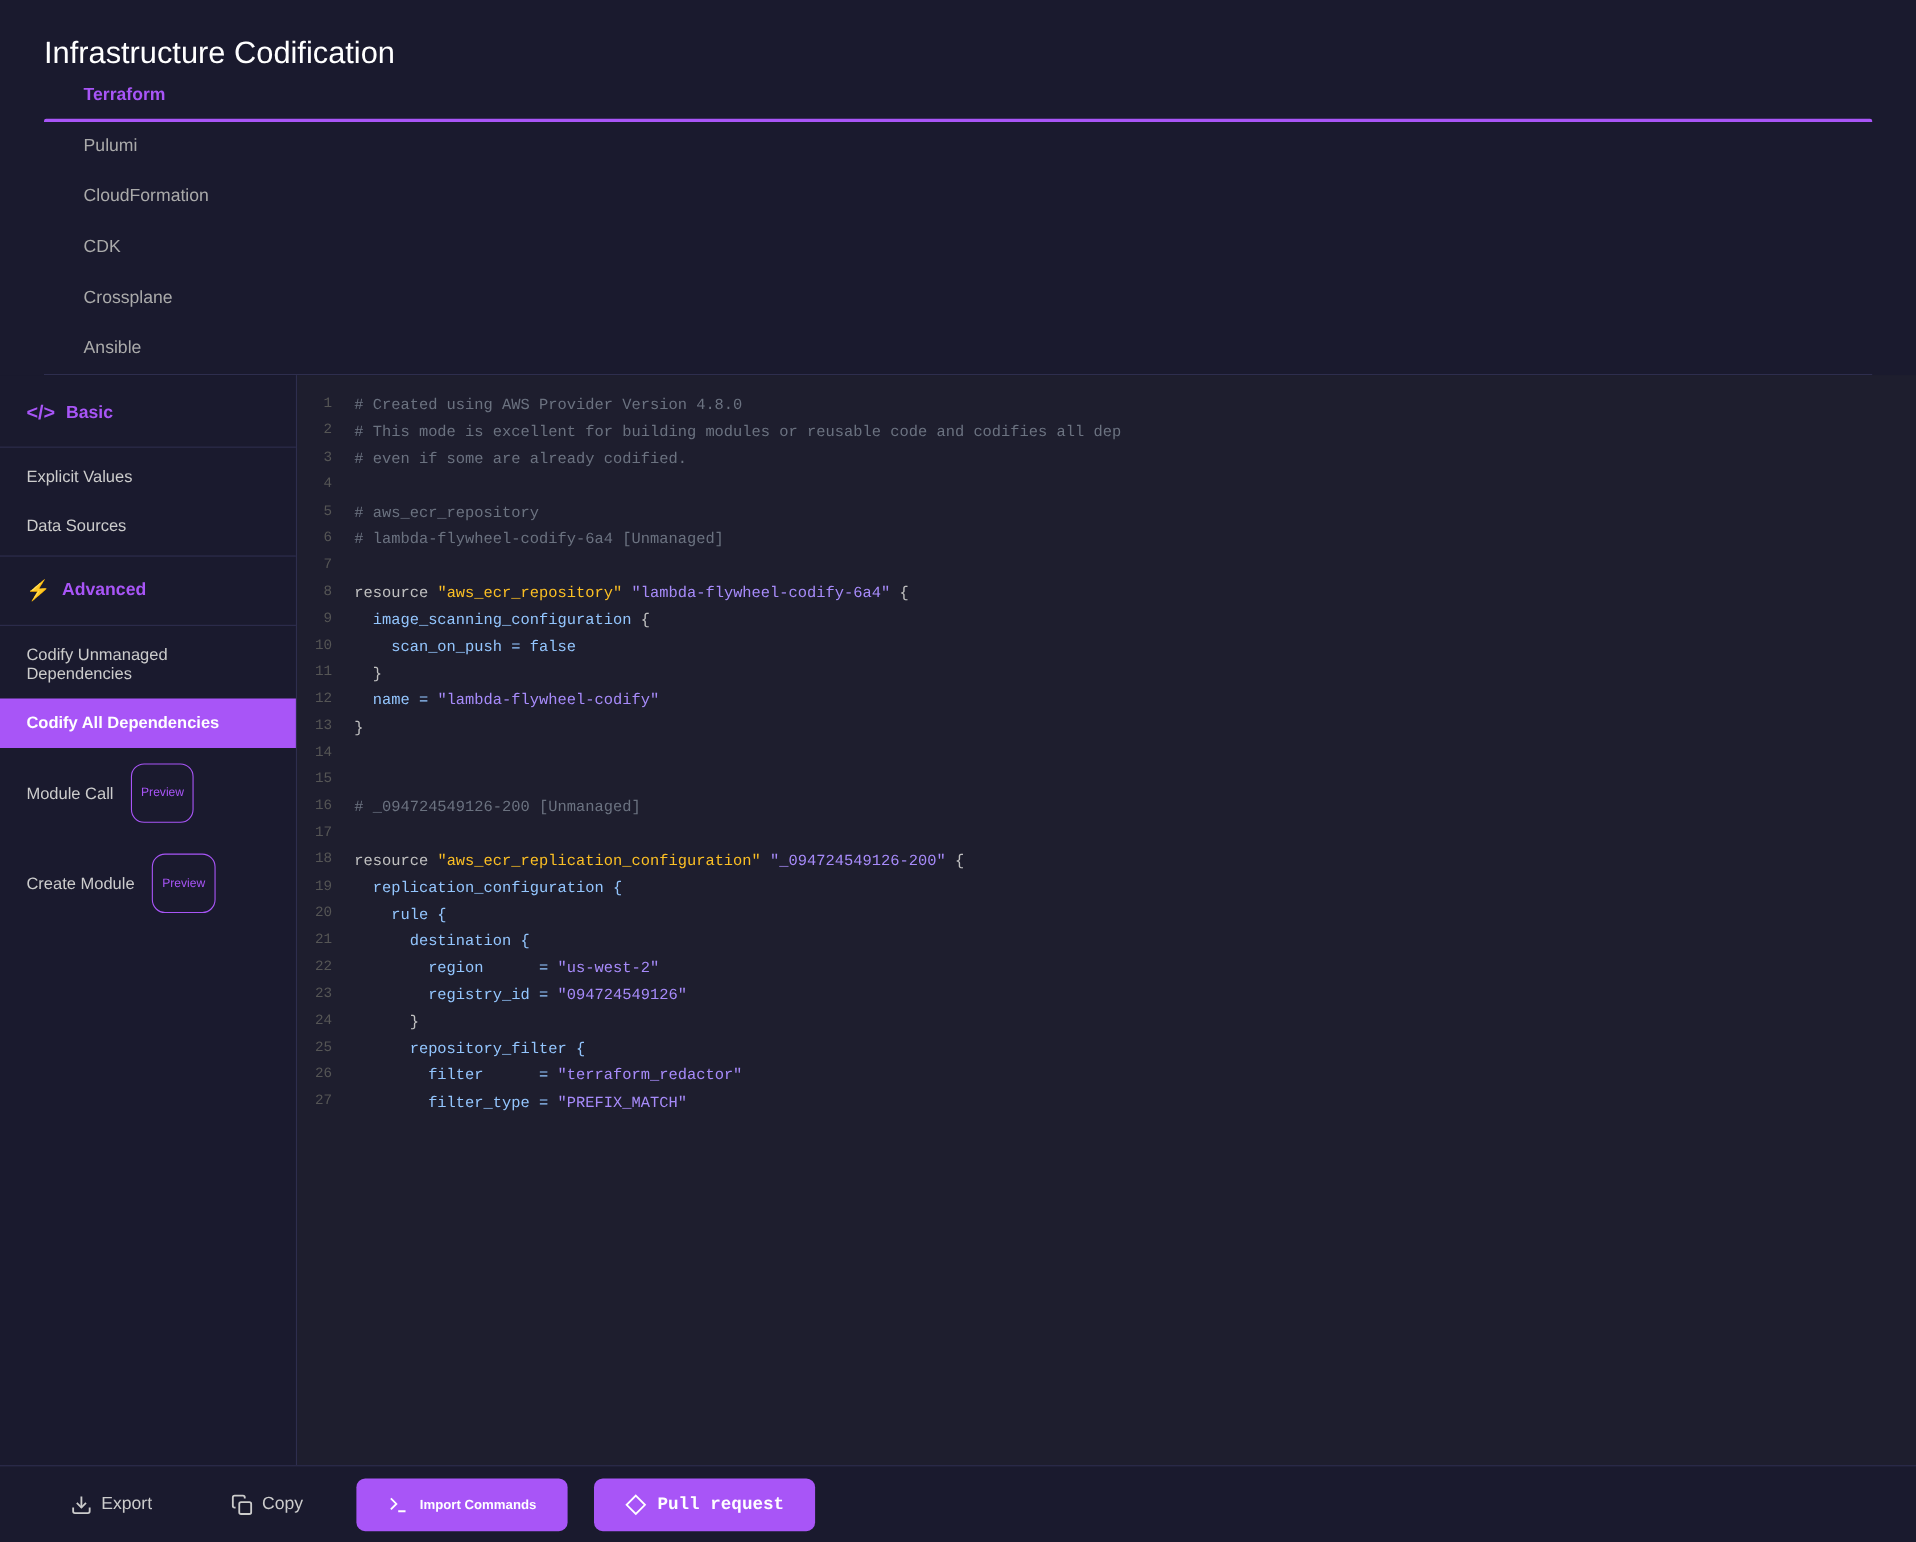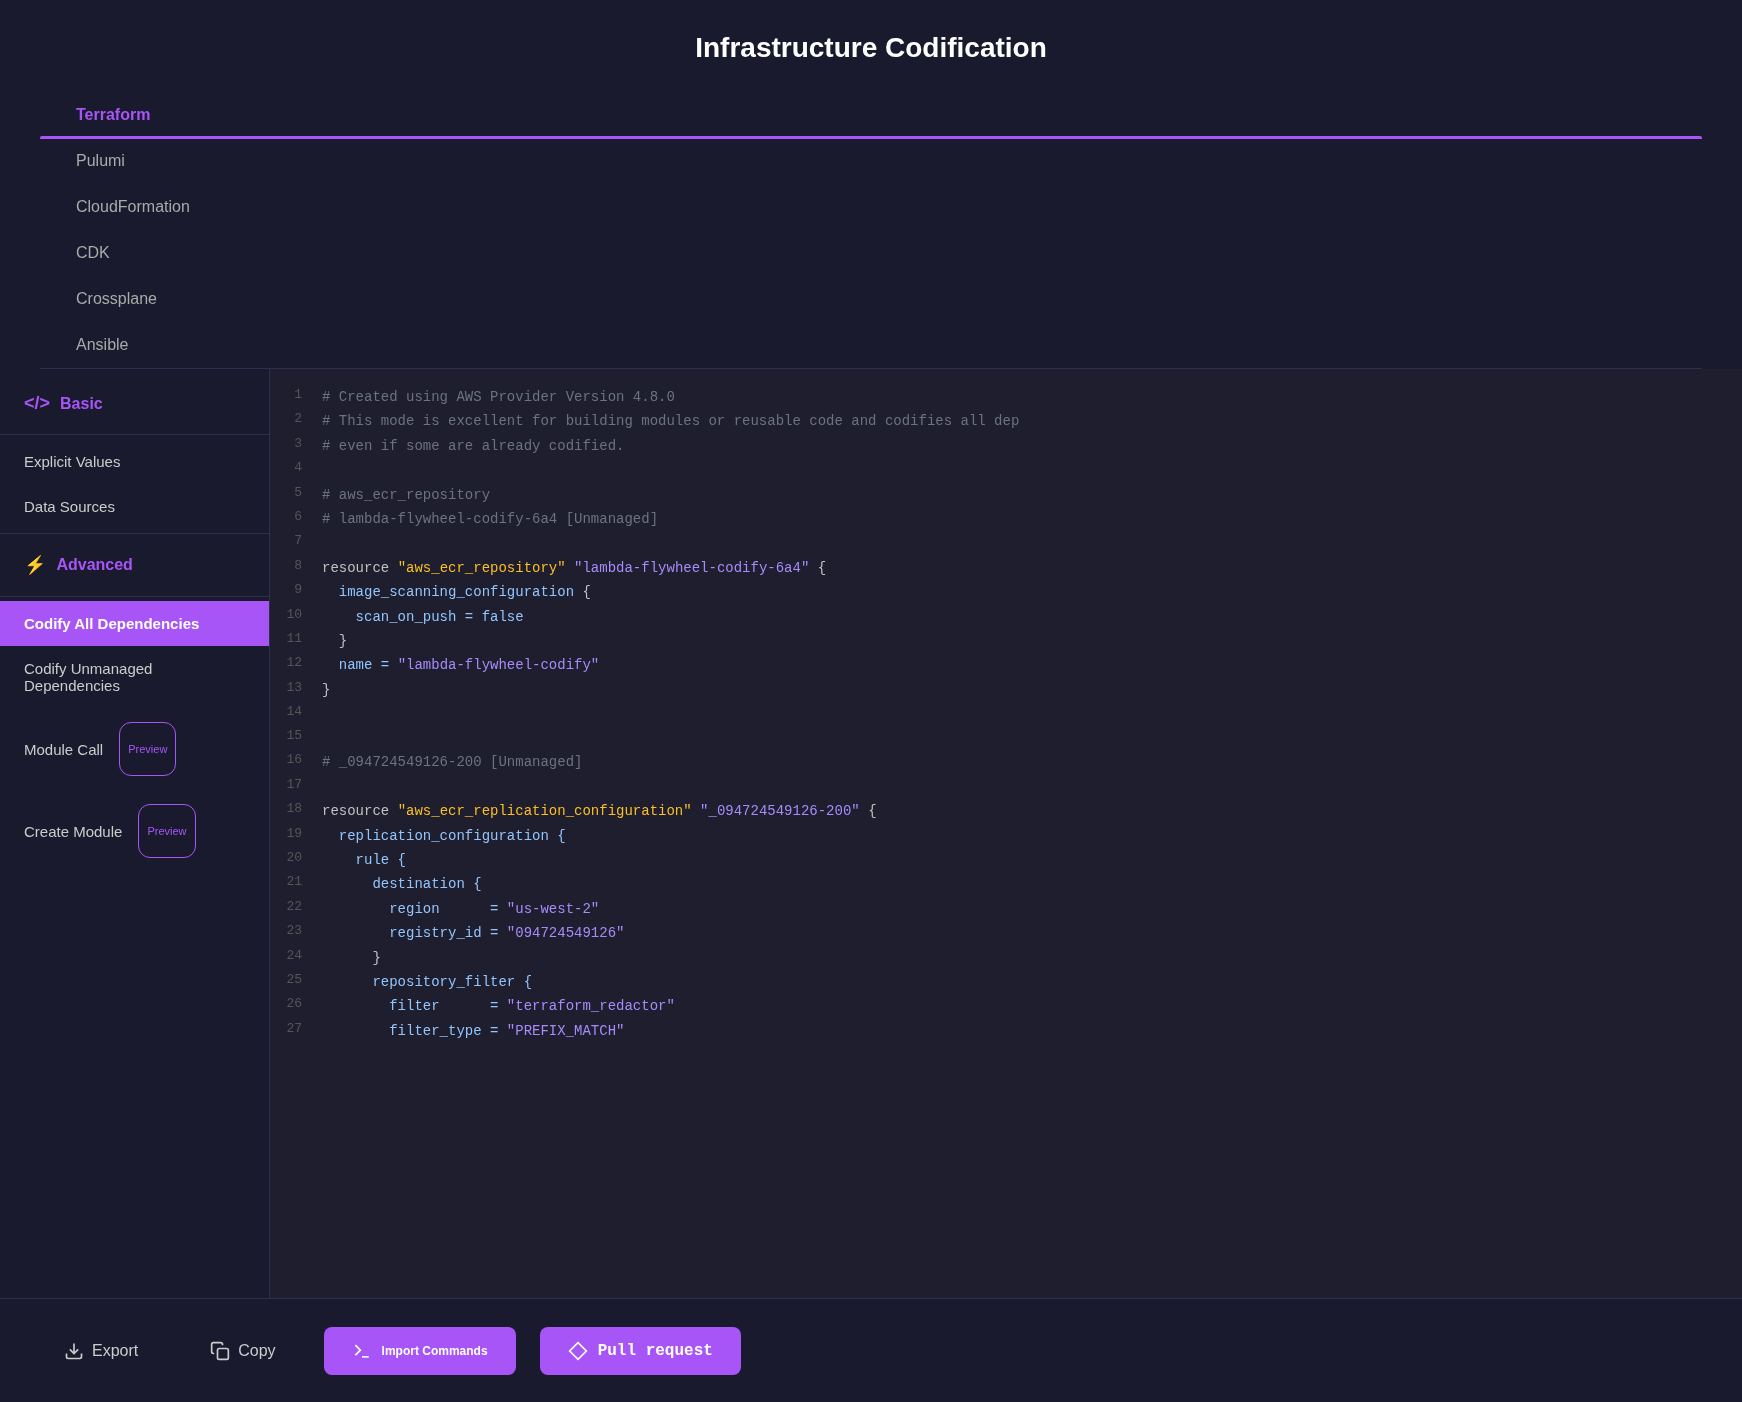--- a/index.html
+++ b/index.html
@@ -12,24 +12,22 @@
       overflow: hidden;
     }
 
     
     .header {
       padding: 32px 40px 0 40px;
       background: #1a1a2e;
     }
     .header-title {
       font-size: 28px;
-      font-weight: 700;
+      font-weight: 400;
       color: #ffffff;
-      margin-bottom: 28px;
-      text-align: center;
     }
 
     
     .tabs {
       display: flex;
       gap: 0;
       border-bottom: 1px solid #2e2e4e;
       flex-direction: column;
     }
     .tab {
@@ -158,21 +156,21 @@
     .c-prop { color: #93c5fd; }
     .c-brace { color: #c0c0c0; }
 
     
     .bottom-bar {
       position: fixed;
       bottom: 0;
       left: 0;
       right: 0;
       width: 1742px;
-      height: 104px;
+      height: 70px;
       background: #1a1a2e;
       border-top: 1px solid #2e2e4e;
       display: flex;
       align-items: center;
       padding: 0 40px;
       gap: 24px;
     }
 
     .bottom-btn {
       display: flex;
@@ -253,26 +251,26 @@
 
     <div class="sidebar-divider"></div>
 
     <div class="sidebar-section-header">
       <span class="icon">⚡</span>
       <span>Advanced</span>
     </div>
 
     <div class="sidebar-divider"></div>
 
+    <div class="sidebar-item">
+      <span>Codify Unmanaged Dependencies</span>
+    </div>
+
     <div class="sidebar-item active">
       <span>Codify All Dependencies</span>
-    </div>
-
-    <div class="sidebar-item">
-      <span>Codify Unmanaged Dependencies</span>
     </div>
 
     <div class="sidebar-item">
       <span>Module Call</span>
       <span class="preview-badge">Preview</span>
     </div>
 
     <div class="sidebar-item">
       <span>Create Module</span>
       <span class="preview-badge">Preview</span>

